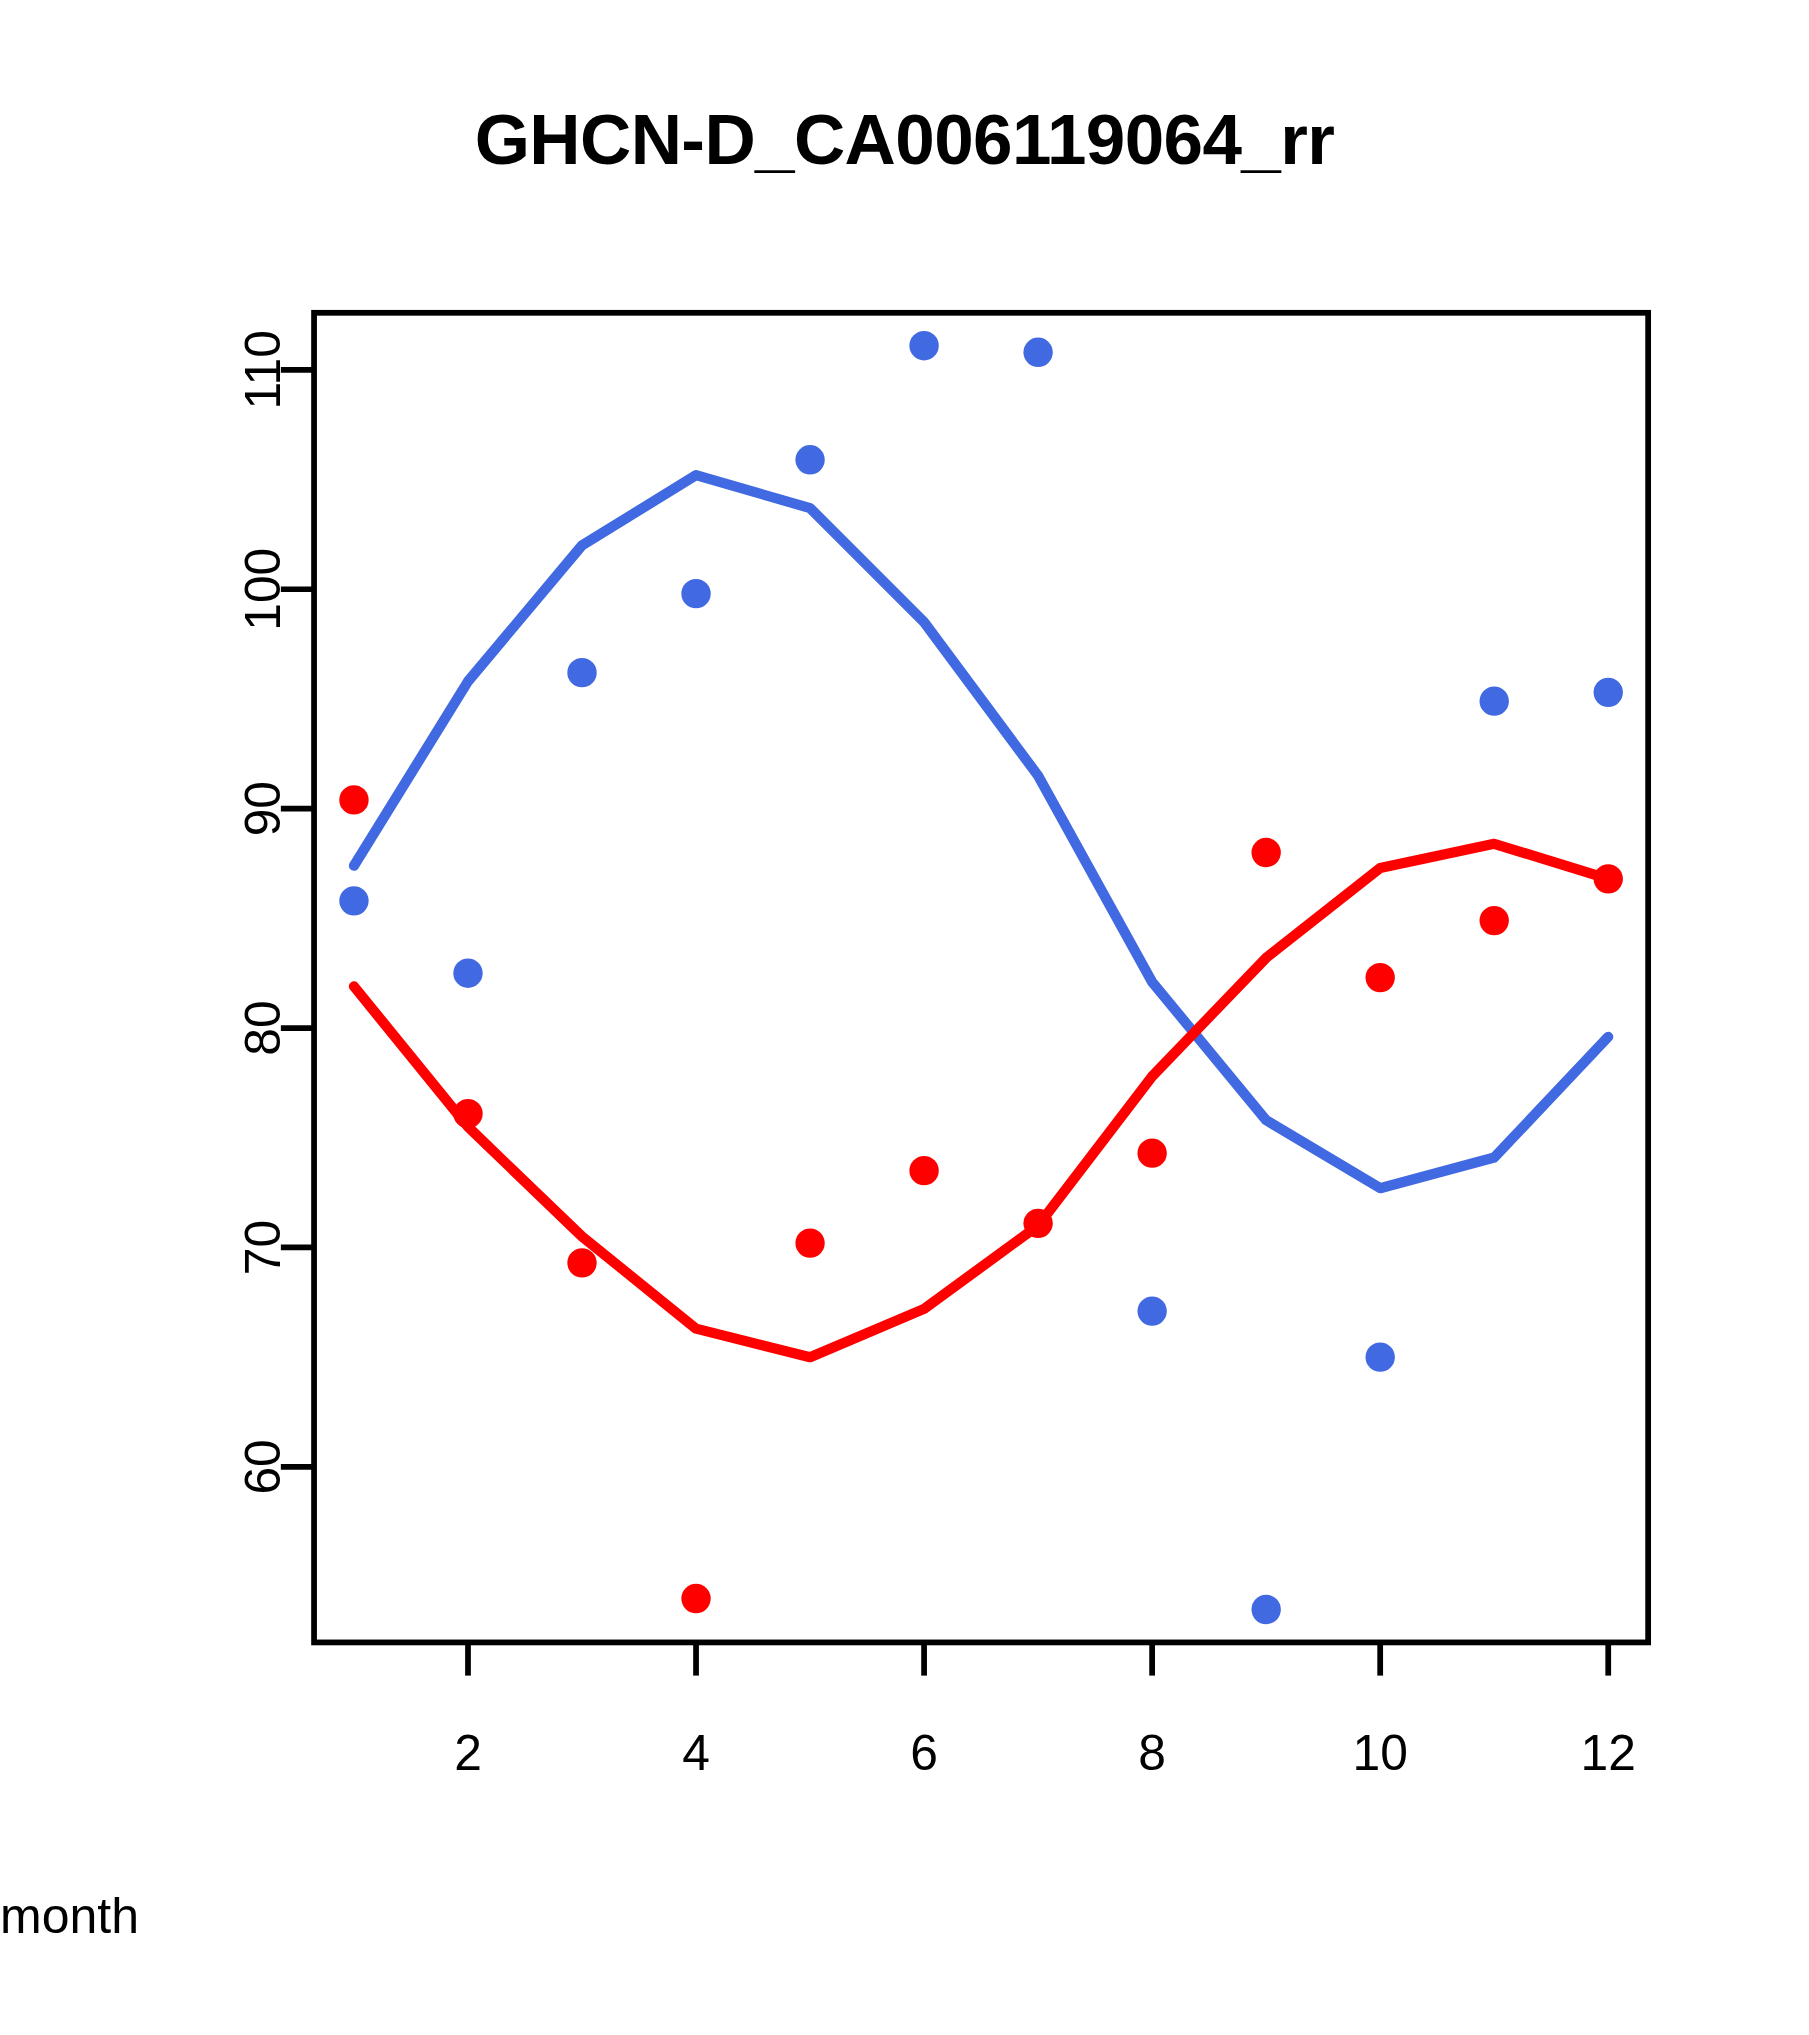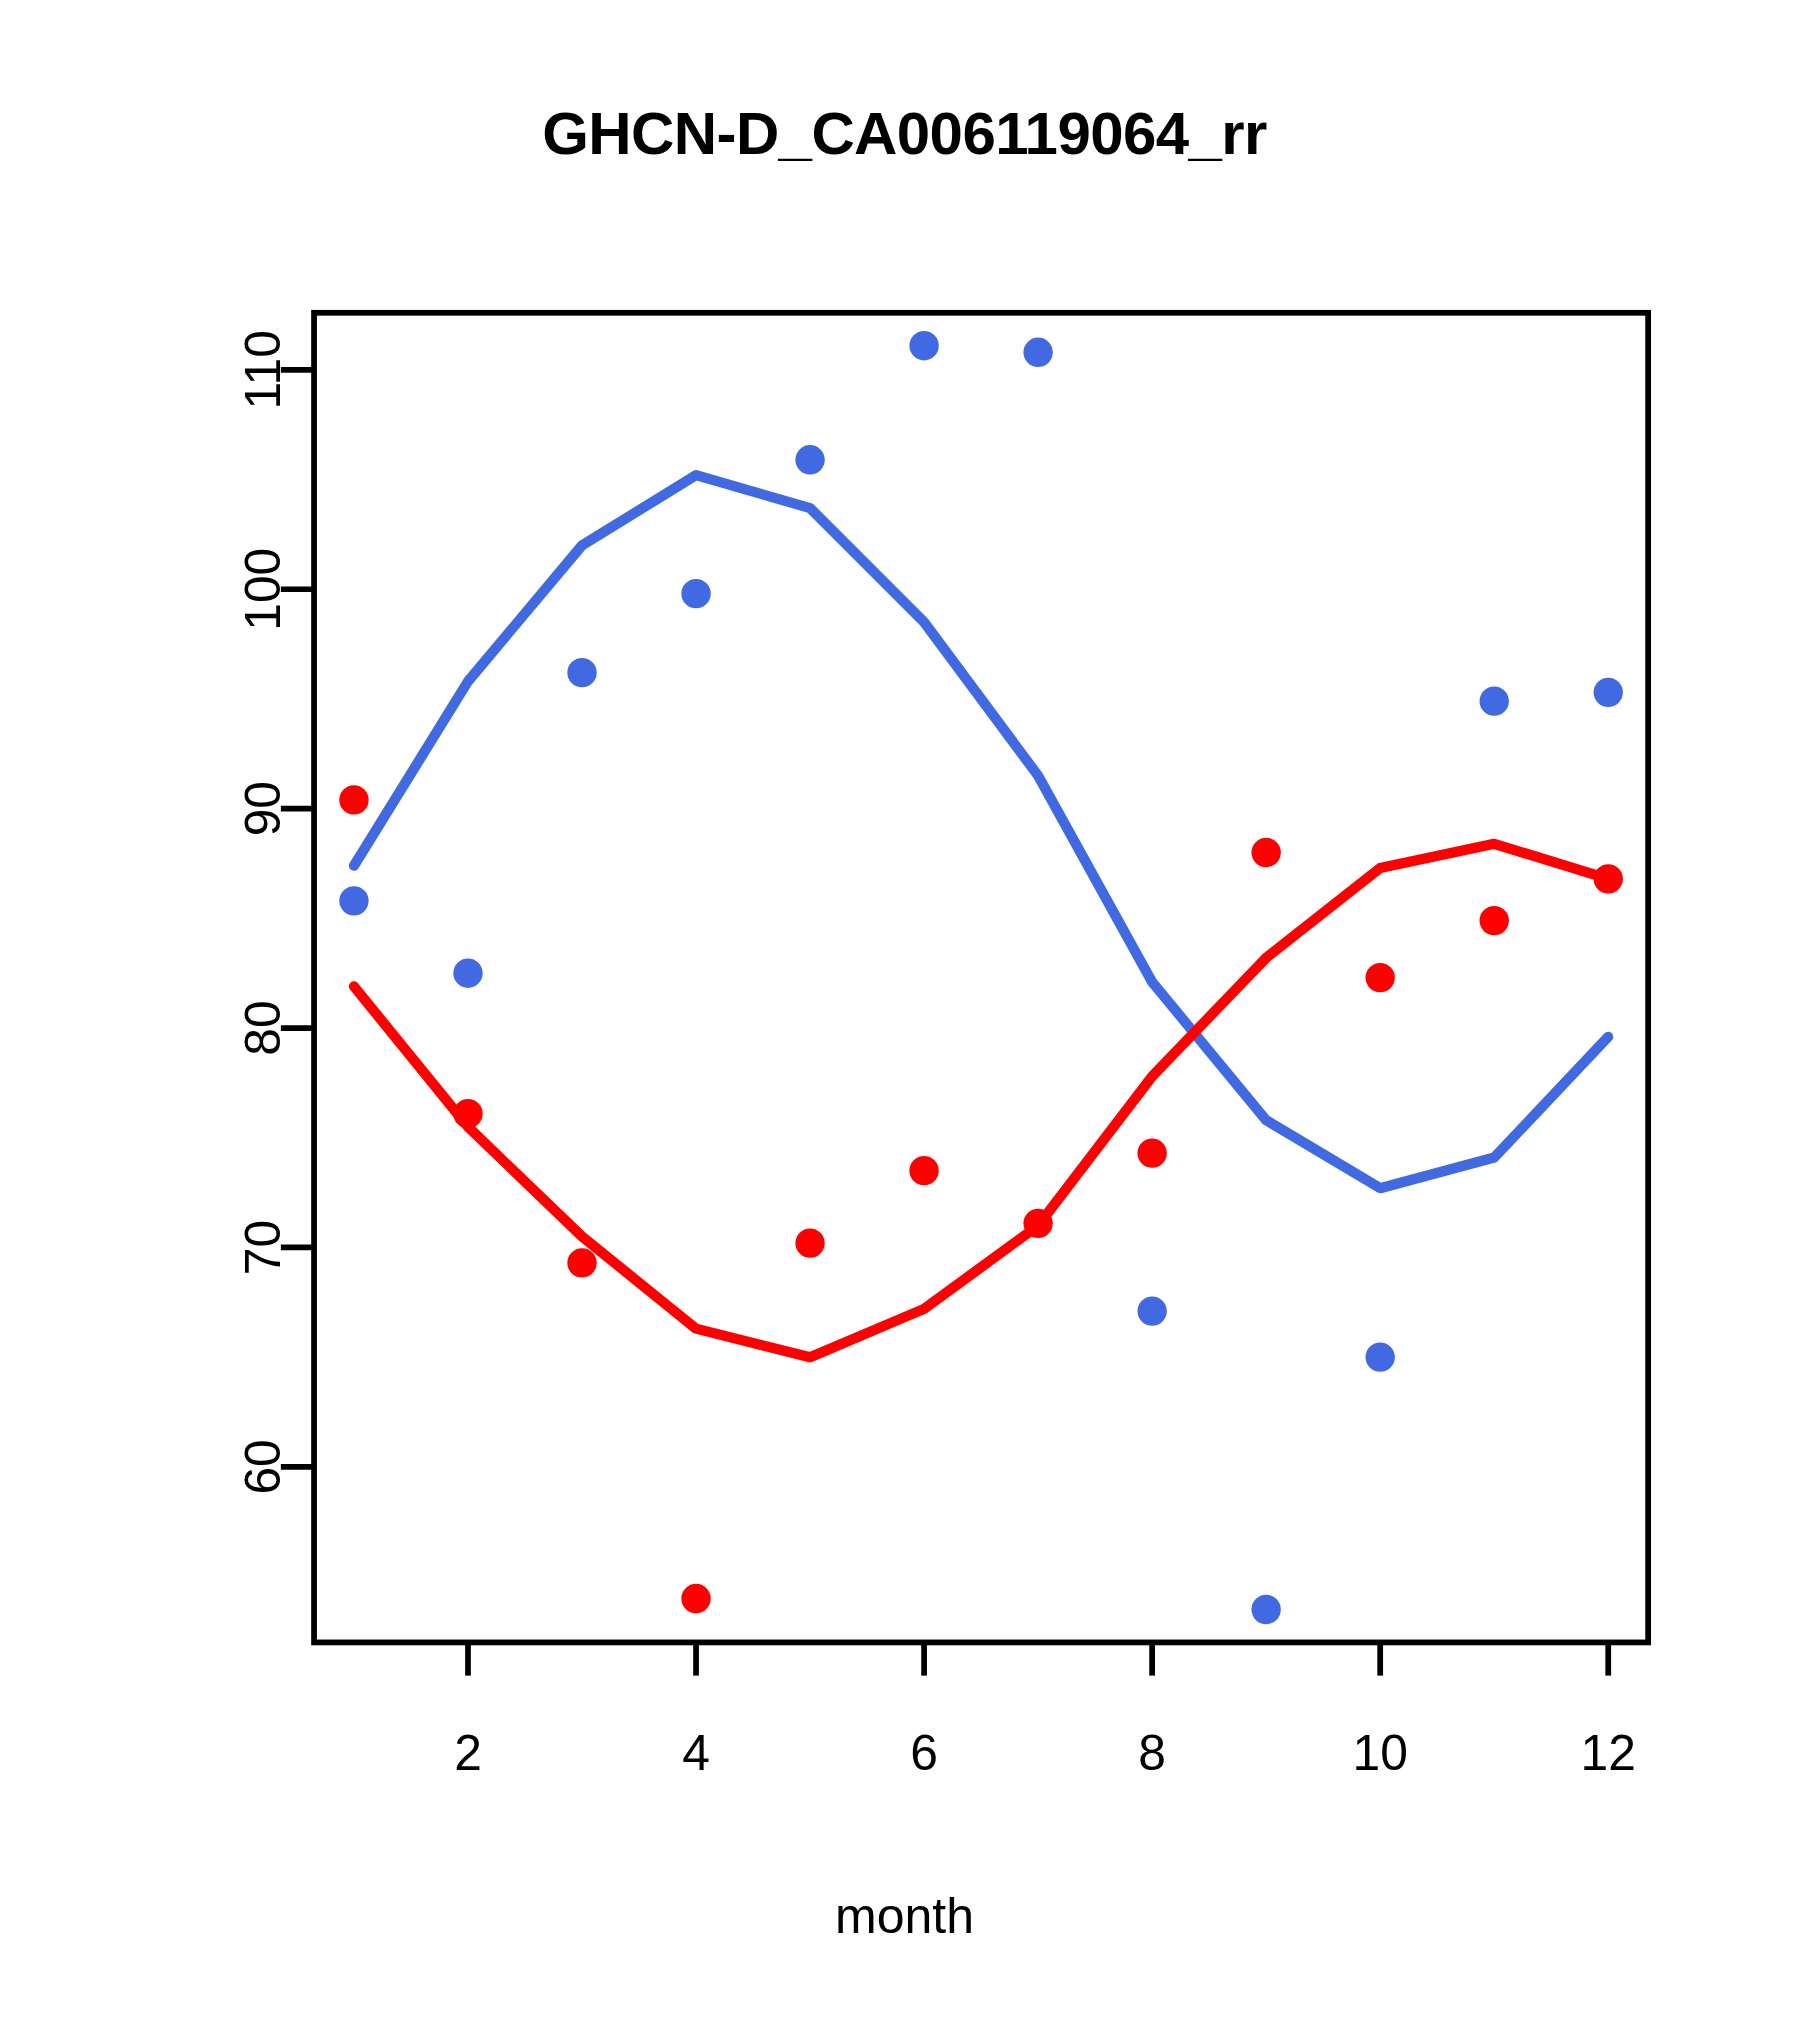--- a/index.html
+++ b/index.html
@@ -20,31 +20,30 @@
     background: #ffffff;
   }
   #chart-title {
     position: absolute;
     left: 0;
     top: 99px;
     width: 1809px;
     text-align: center;
     font-family: "Liberation Sans", sans-serif;
     font-weight: bold;
-    font-size: 60px;
+    font-size: 71px;
     letter-spacing: -0.6px;
     color: #000000;
     white-space: nowrap;
   }
   #xaxis-label {
     position: absolute;
     left: 0;
     top: 1887px;
     width: 1809px;
-    text-align: center;
     font-family: "Liberation Sans", sans-serif;
     font-size: 50px;
     color: #000000;
   }
   svg#chart-svg {
     position: absolute;
     left: 0;
     top: 0;
   }
   .tick-text-y {

